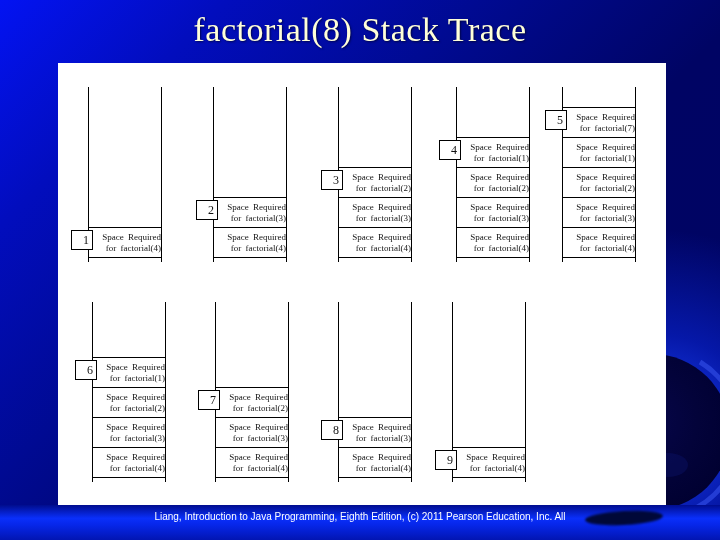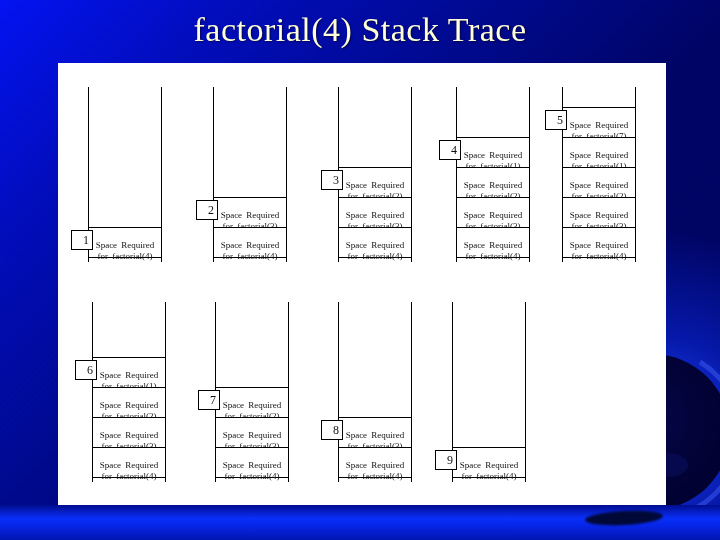--- a/index.html
+++ b/index.html
@@ -42,22 +42,22 @@
   }
   
   .stack{
     position:absolute;
     border-left:1px solid #000;border-right:1px solid #000;
     box-sizing:border-box;
   }
   .frame{
     position:absolute;left:-1px;right:-1px;height:31px;
     border:1px solid #000;background:#fff;box-sizing:border-box;
-    text-align:center;color:#141414;
-    font-size:9px;line-height:11px;padding-top:12px;word-spacing:2px;
+    text-align:right;color:#141414;
+    font-size:9px;line-height:11px;padding-top:4px;word-spacing:2px;
   }
   .numlabel{
     position:absolute;left:-18px;width:22px;height:20px;
     border:1px solid #000;background:#fff;box-sizing:border-box;
     text-align:right;padding-right:3px;font-size:12px;line-height:18px;color:#111;
   }
 </style>
 </head>
 <body>
 
@@ -74,25 +74,26 @@
     <circle cx="652" cy="432" r="78" fill="url(#sphereGrad)"></circle>
     <ellipse cx="638" cy="415" rx="26" ry="16" fill="#0a1266" opacity="0.55"></ellipse>
     <ellipse cx="668" cy="465" rx="20" ry="12" fill="#0a1266" opacity="0.45"></ellipse>
     <path d="M 700 362 A 84 84 0 0 1 619 509" stroke="#2740d8" stroke-width="5" fill="none" opacity="0.9"></path>
   </svg>
 
   <div class="footer-bar"></div>
   <div class="swoosh"></div>
 
   <div class="footer-text">
+    <div>Liang, Introduction to Java Programming, Eighth Edition, (c) 2011 Pearson Education, Inc. All</div>
   </div>
 
   <div class="page-number">25</div>
 
-  <div class="title">factorial(4) Stack Trace</div>
+  <div class="title">factorial(8) Stack Trace</div>
 
   <div class="content" id="diagram-root">
       <div class="stack" style="left: 30px; top: 24px; width: 74px; height: 175px;">
         <div class="frame" style="bottom: 4px;">
           <div>Space Required</div>
           <div>for factorial(4)</div>
         </div>
         <div class="numlabel" style="top: 143px;">1</div>
       </div>
       <div class="stack" style="left: 155px; top: 24px; width: 74px; height: 175px;">

